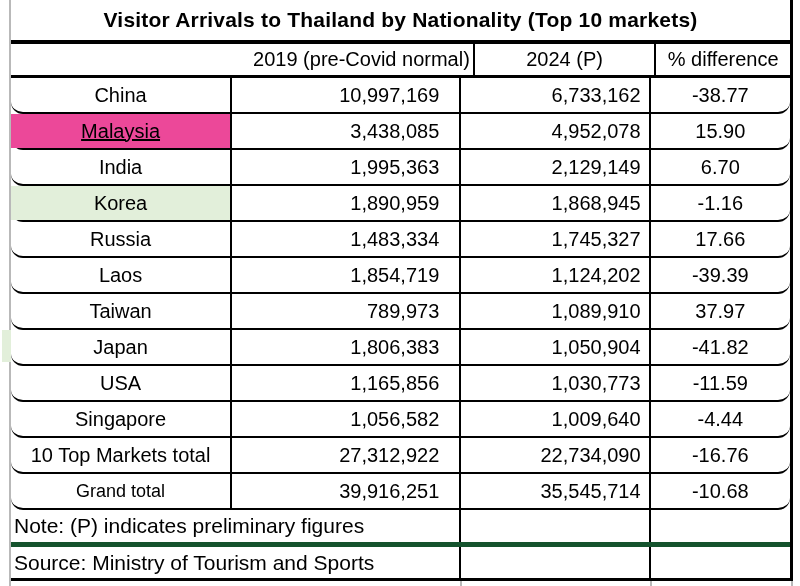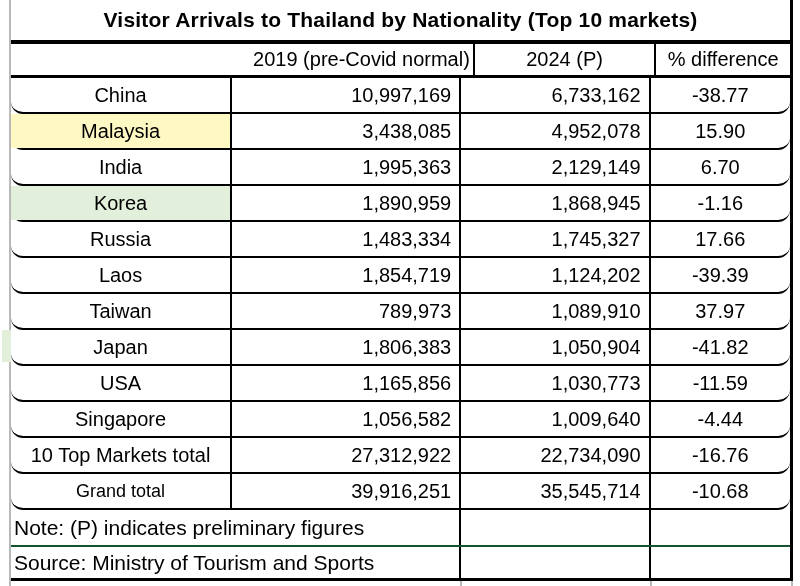--- a/index.html
+++ b/index.html
@@ -37,32 +37,32 @@
     left: 11px; top: 0;
     width: 782px;
     border-right: 3px solid #000;
     background: #fff;
   }
 
   .row { display: flex; width: 100%; }
   .r-title  { height: 44px; border-bottom: 4px solid #000; }
   .r-header { height: 34px; border-bottom: 3px solid #000; padding-left: 32px; }
   .r-data   { height: 36px; border-bottom: 2px solid #000; border-radius: 12px; }
-  .r-note   { height: 37px; border-bottom: 2px solid #14532d; }
+  .r-note   { height: 37px; border-bottom: 5px solid #14532d; }
   .r-source { height: 34px; border-bottom: 3px solid #000; }
 
   .c { display: flex; align-items: center; height: 100%; overflow: hidden; }
 
   .c-title {
     width: 779px; justify-content: center;
     font-size: 21px; font-weight: bold; letter-spacing: 0.2px;
   }
 
   .c-name  { width: 220px; justify-content: center;  font-size: 20px; }
-  .c-2019  { width: 230px; justify-content: flex-end; padding-right: 8px; border-left: 2px solid #000; font-size: 20px; }
+  .c-2019  { width: 230px; justify-content: flex-end; padding-right: 20px; border-left: 2px solid #000; font-size: 20px; }
   .c-2024  { width: 190px; justify-content: flex-end; padding-right: 8px; border-left: 2px solid #000; font-size: 20px; }
   .c-diff  { width: 142px; justify-content: center;  border-left: 2px solid #000; font-size: 20px; }
 
   
   .c-hmerged { width: 450px; justify-content: flex-end; padding-right: 3px; font-size: 20px; }
   .c-h2024   { width: 190px; justify-content: center; border-left: 2px solid #000; font-size: 20px; }
   .c-hdiff   { width: 142px; justify-content: center; border-left: 2px solid #000; font-size: 20px; }
 
   
   .c-span  { width: 450px; justify-content: flex-start; padding-left: 3px; font-size: 21px; }
@@ -95,21 +95,21 @@
     </div>
 
     <div class="row r-data">
       <div class="c c-name">China</div>
       <div class="c c-2019">10,997,169</div>
       <div class="c c-2024">6,733,162</div>
       <div class="c c-diff">-38.77</div>
     </div>
 
     <div class="row r-data">
-      <div class="c c-name" style="background-color: #fef9c3;">Malaysia</div>
+      <div class="c c-name" style="background-color: #ec4899; text-decoration: underline;">Malaysia</div>
       <div class="c c-2019">3,438,085</div>
       <div class="c c-2024">4,952,078</div>
       <div class="c c-diff">15.90</div>
     </div>
 
     <div class="row r-data">
       <div class="c c-name">India</div>
       <div class="c c-2019">1,995,363</div>
       <div class="c c-2024">2,129,149</div>
       <div class="c c-diff">6.70</div>

